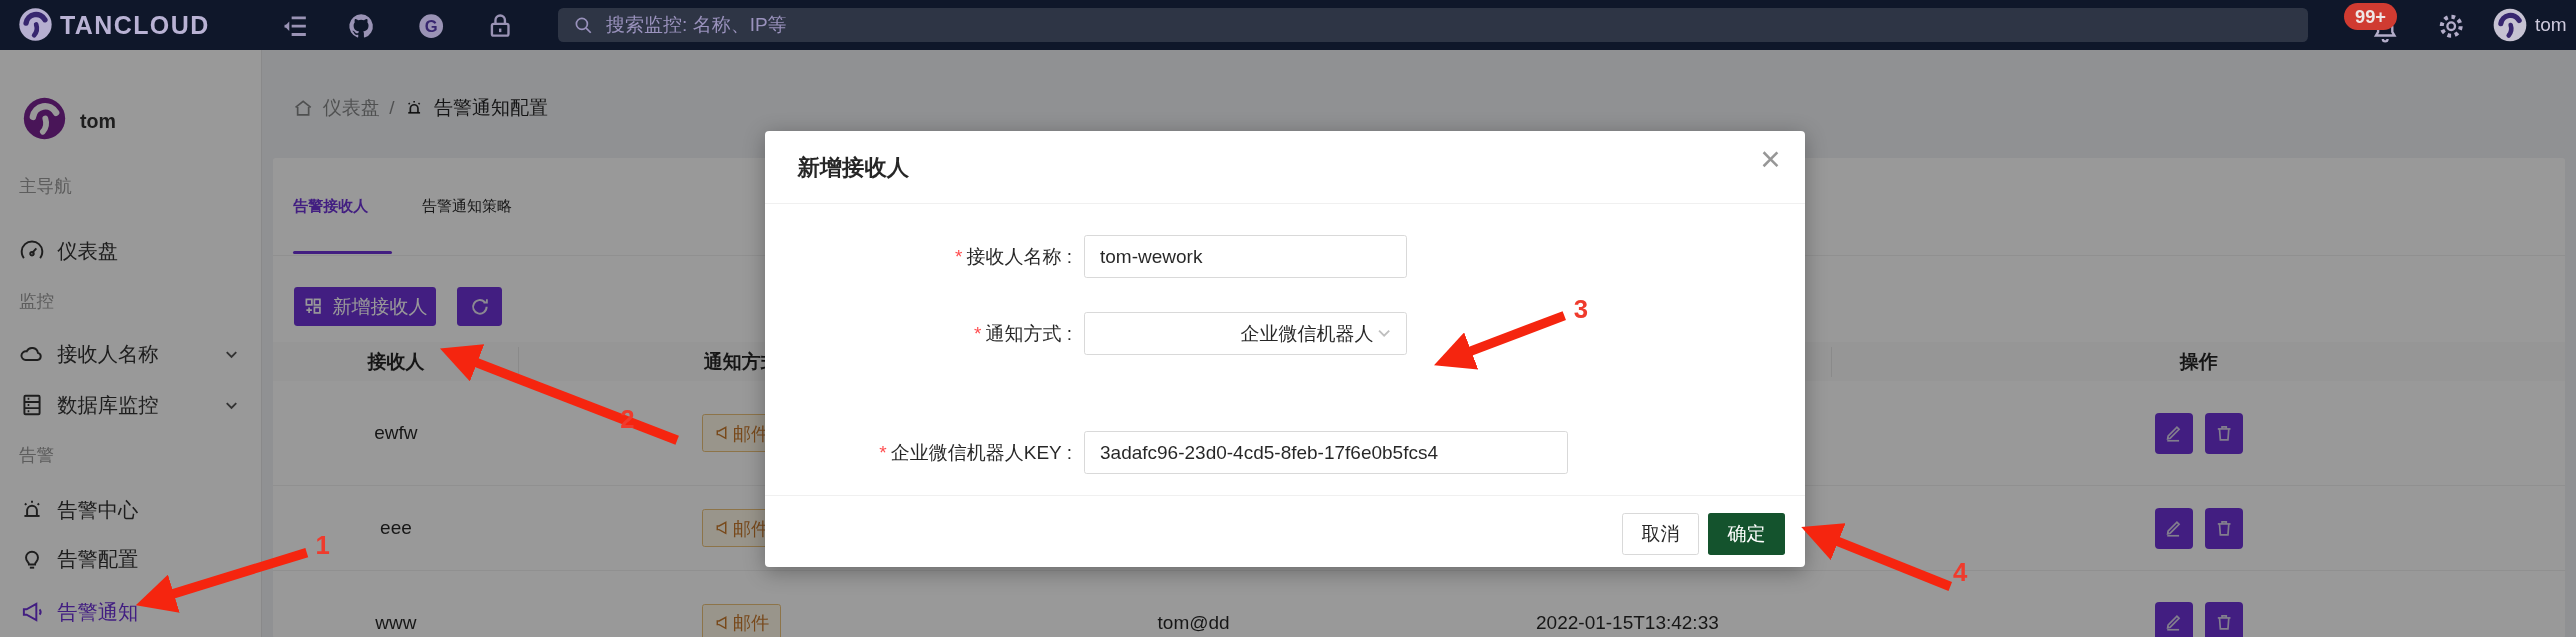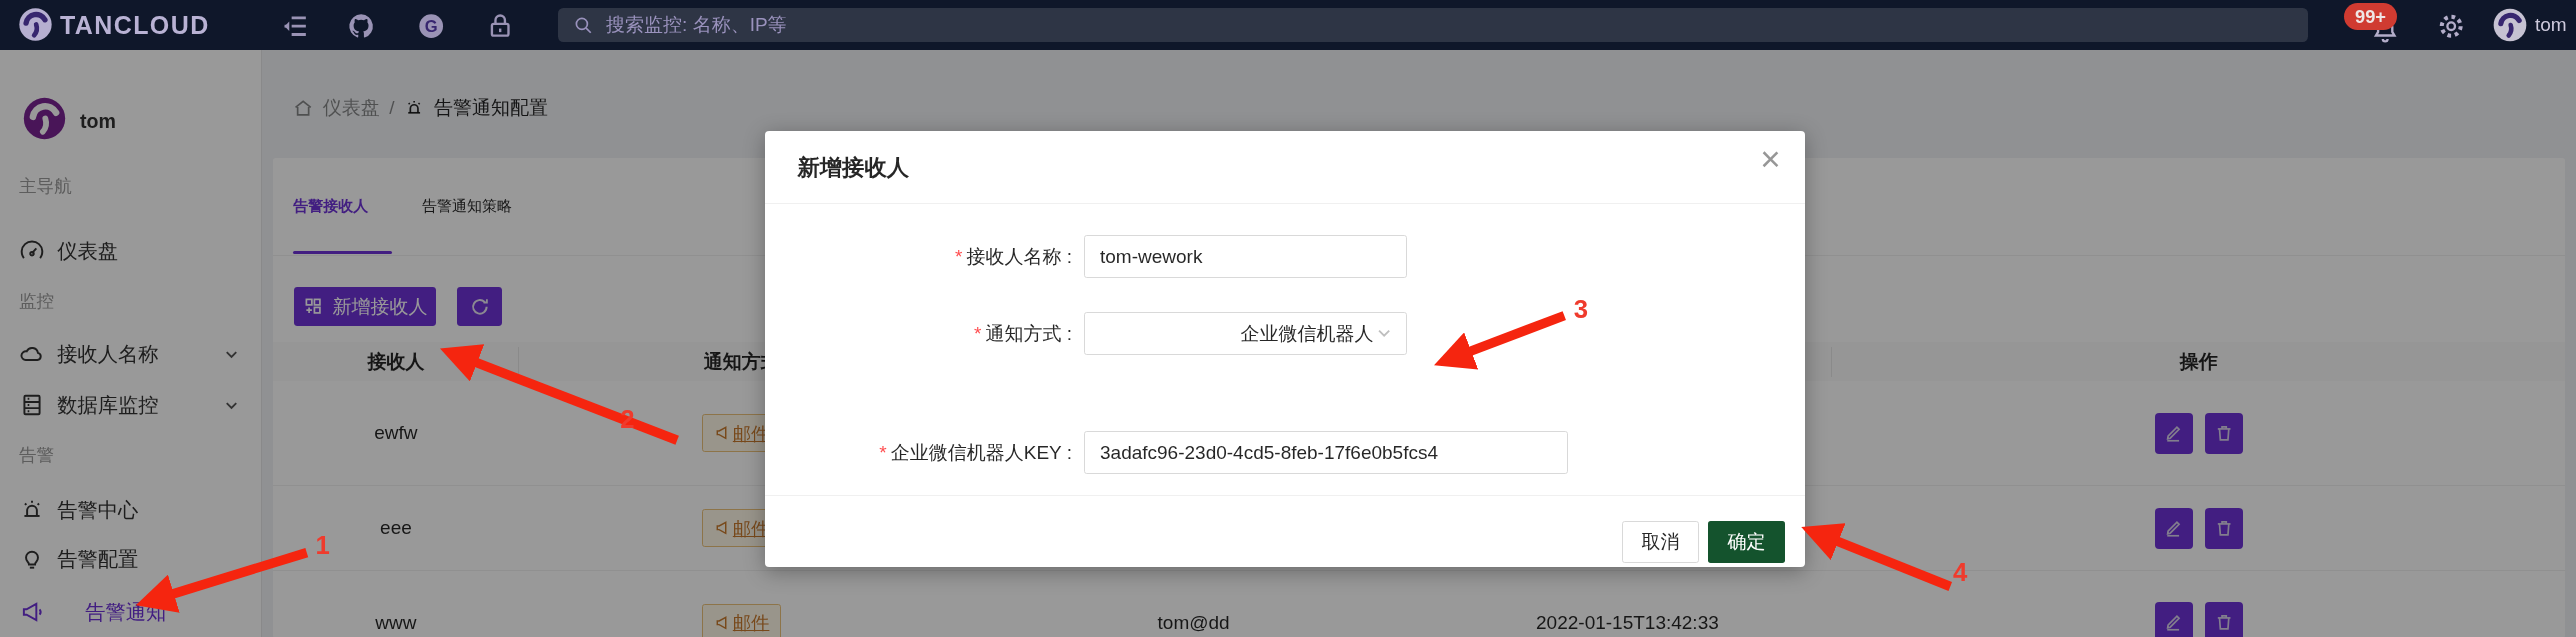--- a/index.html
+++ b/index.html
@@ -22,62 +22,62 @@
 
   
   .sidebar{position:absolute;left:0;top:50px;width:262px;height:588px;background:#ffffff;border-right:1.4px solid #e4e4e6;}
   .side-user-avatar{position:absolute;left:23px;top:47px;}
   .side-user-name{position:absolute;left:80px;top:60px;font-size:19.6px;font-weight:bold;color:#333;}
   .side-group{position:absolute;left:19px;height:27px;font-size:17.6px;color:#9b9b9b;display:flex;align-items:center;}
   .side-item{position:absolute;left:0;width:262px;height:42px;display:flex;align-items:center;padding-left:19px;color:#333;cursor:pointer;}
   .side-item svg{width:26px;height:26px;flex:none;}
   .side-item .lbl{font-size:20.3px;margin-left:12.2px;}
   .side-item .chev{position:absolute;left:222px;width:19px;height:19px;color:#555;}
-  .side-item.active{color:#6e32d8;gap:28px;}
+  .side-item.active{color:#6e32d8;}
 
   
   .breadcrumb{position:absolute;left:293px;top:95px;display:flex;align-items:center;gap:9.5px;font-size:19px;color:rgba(0,0,0,.45);z-index:1;}
   .breadcrumb svg{width:20.3px;height:20.3px;}
   .breadcrumb .cur{color:rgba(0,0,0,.85);}
   .card{position:absolute;left:273px;top:158px;width:2292px;height:480px;background:#fff;border-radius:2.7px;overflow:hidden;}
   .tabsrow{position:absolute;left:0;top:0;width:2292px;height:98px;border-bottom:1.4px solid #f0f0f0;}
   .tab{position:absolute;top:0;height:96px;display:flex;align-items:center;font-size:15px;color:rgba(0,0,0,.85);cursor:pointer;}
   .tab.active{color:#6e32d8;font-weight:bold;}
   .inkbar{position:absolute;left:20.3px;top:93px;width:99px;height:3.4px;background:#6e32d8;border-radius:2px;}
   .btn-add{position:absolute;left:21px;top:129px;width:142px;height:39px;background:#6e32d8;border-radius:3.4px;color:#fff;font-size:19px;display:flex;align-items:center;justify-content:center;gap:9.5px;cursor:pointer;}
   .btn-add svg{width:20.3px;height:20.3px;}
   .btn-refresh{position:absolute;left:184px;top:129px;width:45px;height:39px;background:#6e32d8;border-radius:3.4px;color:#e8e4f2;display:flex;align-items:center;justify-content:center;cursor:pointer;}
   .btn-refresh svg{width:21.7px;height:21.7px;}
   .thead{position:absolute;left:0;top:184px;width:2292px;height:39px;background:#fafafa;display:flex;}
   .th{display:flex;align-items:center;justify-content:center;font-size:19px;font-weight:bold;color:rgba(0,0,0,.85);position:relative;}
   .th:not(:last-child)::after{content:"";position:absolute;right:0;top:4.7px;width:1.4px;height:30px;background:rgba(0,0,0,.08);}
   .trow{position:absolute;left:0;width:2292px;display:flex;border-bottom:1.4px solid #f0f0f0;}
   .td{display:flex;align-items:center;justify-content:center;font-size:19px;color:rgba(0,0,0,.85);}
   .c1{width:246px;} .c2{width:446px;} .c3{width:458px;} .c4{width:410px;} .c5{width:733px;}
-  .tag-mail{display:inline-flex;align-items:center;gap:1px;padding:5.4px 10.8px;border:1.4px solid #ecc27a;background:#fff9e8;border-radius:2.7px;color:#c87a2e;font-size:18.3px;text-decoration:underline;}
+  .tag-mail{display:inline-flex;align-items:center;gap:1px;padding:5.4px 10.8px;border:1.4px solid #ecc27a;background:#fff9e8;border-radius:2.7px;color:#c87a2e;font-size:18.3px;}
   .tag-mail svg{width:17.6px;height:17.6px;}
   .rowbtn{width:38px;height:41px;background:#6e32d8;border-radius:4.1px;display:flex;align-items:center;justify-content:center;color:#d9d2ec;cursor:pointer;}
   .rowbtn svg{width:20.3px;height:20.3px;}
   .actions{display:flex;gap:12.2px;}
 
   
   .mask{position:absolute;left:0;top:50px;width:2576px;height:588px;background:rgba(0,0,0,0.40);z-index:48;}
   .modal{position:absolute;left:765px;top:131px;width:1040px;height:436px;background:#fff;border-radius:4.1px;z-index:50;box-shadow:0 4.1px 21.7px rgba(0,0,0,.3);}
   .modal-title{position:absolute;left:32.5px;top:21.7px;font-size:22.3px;font-weight:600;color:rgba(0,0,0,.85);}
   .modal-close{position:absolute;right:24.4px;top:9.5px;font-size:35px;color:#979797;cursor:pointer;line-height:1;font-weight:300;}
   .modal-hr{position:absolute;left:0;top:72px;width:1040px;height:1.4px;background:#f0f0f0;}
   .frow{position:absolute;left:0;width:1040px;height:43px;display:flex;align-items:center;}
   .flabel{position:absolute;left:0;width:307px;text-align:right;font-size:19px;color:rgba(0,0,0,.85);}
   .fstar{color:#ff4d4f;margin-right:4.1px;font-size:19px;}
   .fbox{position:absolute;left:319px;height:43px;border:1.4px solid #d9d9d9;border-radius:2.7px;background:#fff;display:flex;align-items:center;}
   .fbox input{border:none;outline:none;font-size:19px;color:rgba(0,0,0,.85);padding:0 15px;width:100%;background:transparent;font-family:inherit;}
   .fselect{justify-content:flex-end;padding:0 12.2px 0 15px;font-size:19px;color:rgba(0,0,0,.85);cursor:pointer;}
   .fselect .chev{width:20.3px;height:20.3px;color:#bfbfbf;}
   .modal-fr{position:absolute;left:0;top:364px;width:1040px;height:1.4px;background:#f0f0f0;}
-  .mbtn{position:absolute;top:382px;width:77px;height:42px;border-radius:2.7px;font-size:19px;display:flex;align-items:center;justify-content:center;cursor:pointer;margin-top:8px;}
+  .mbtn{position:absolute;top:382px;width:77px;height:42px;border-radius:2.7px;font-size:19px;display:flex;align-items:center;justify-content:center;cursor:pointer;}
   .mbtn.cancel{left:857px;background:#fff;border:1.4px solid #d9d9d9;color:rgba(0,0,0,.85);}
   .mbtn.ok{left:943px;background:#14532d;color:#fff;}
 
   
   .arrows{position:absolute;left:0;top:0;width:2576px;height:638px;z-index:60;pointer-events:none;}
   .arrows text{font-size:38px;font-weight:bold;fill:#ef3b2d;font-family:"Liberation Sans",sans-serif;}
 </style>
 </head>
 <body>
 

